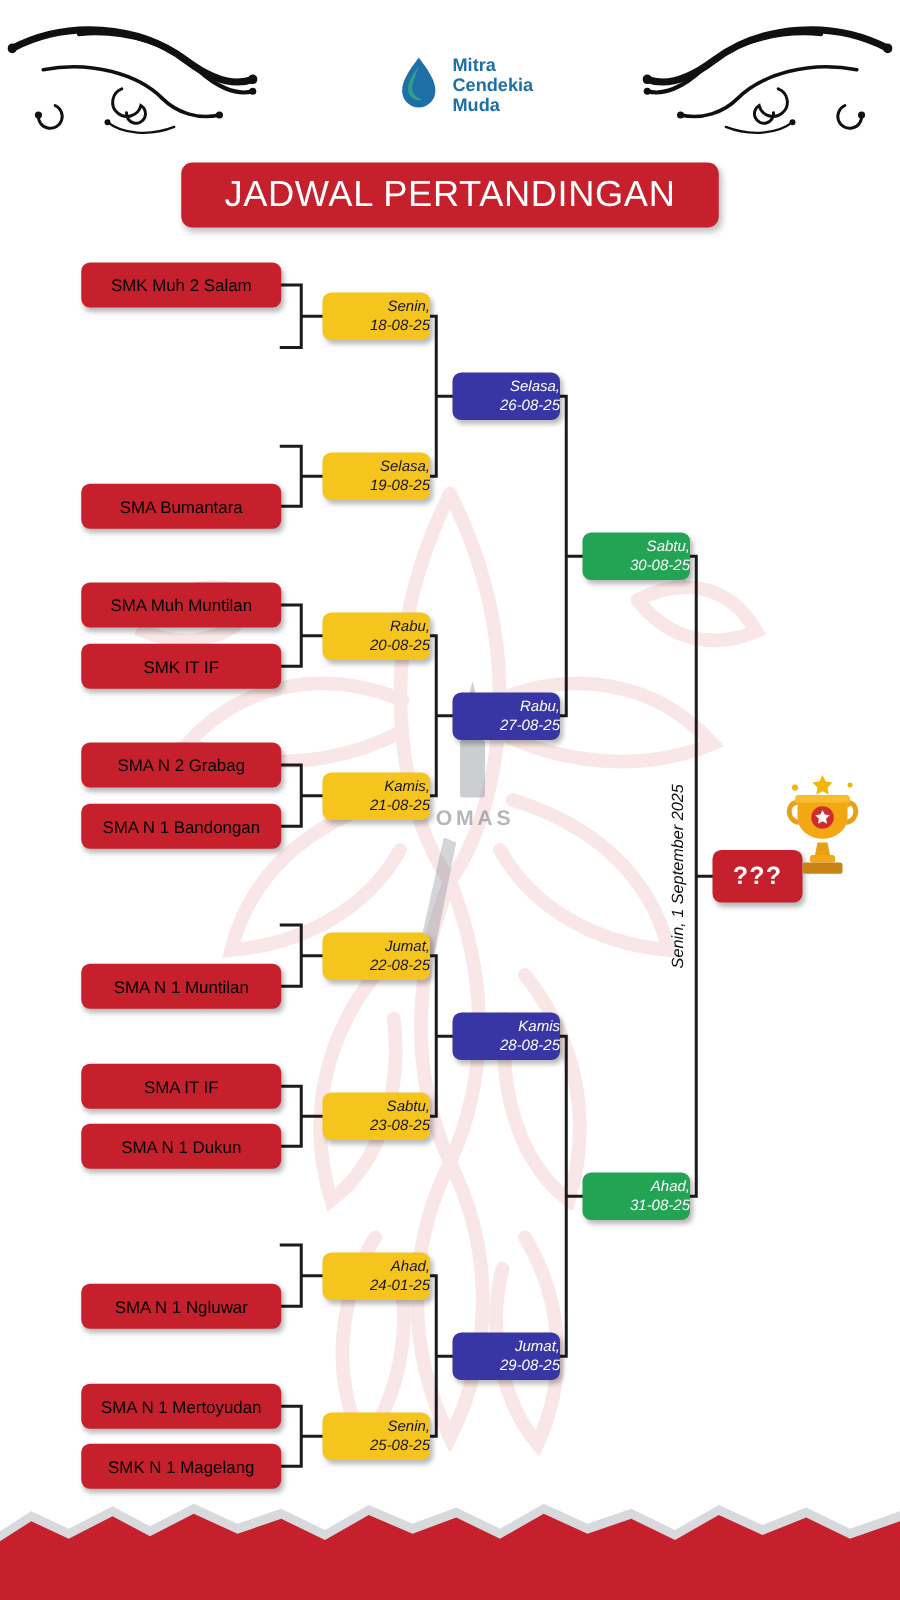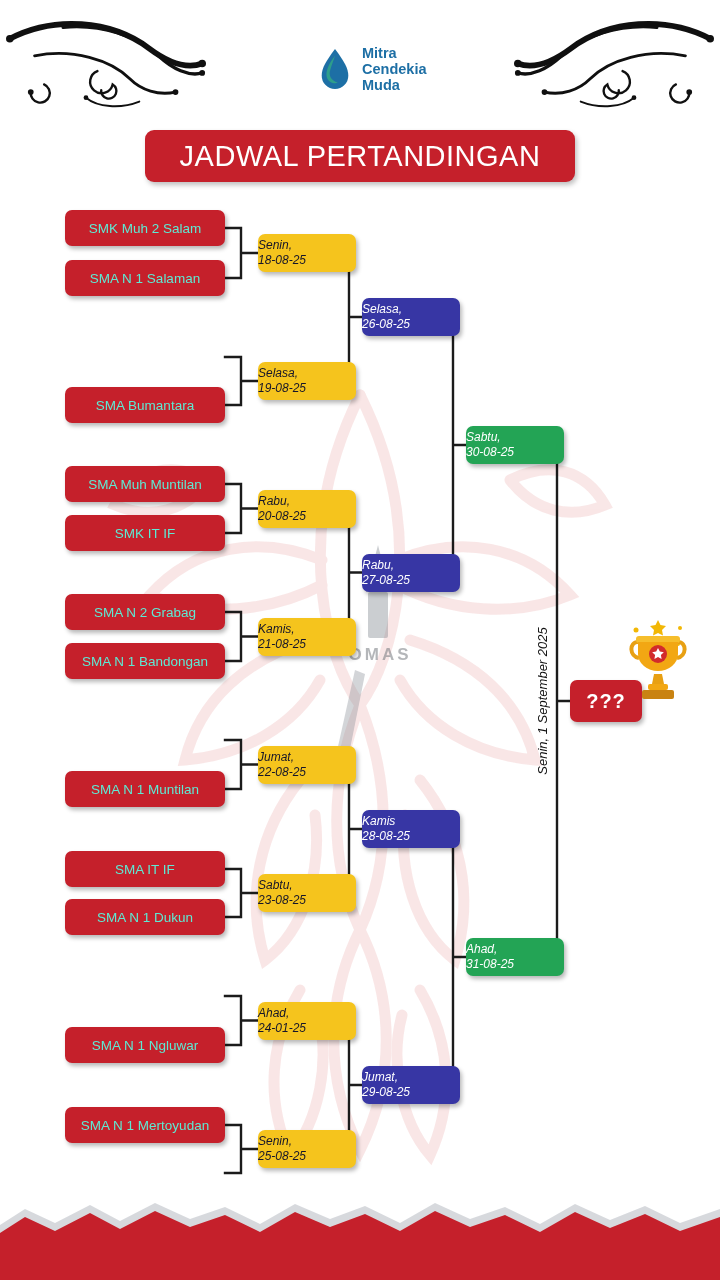--- a/index.html
+++ b/index.html
@@ -8,31 +8,31 @@
   }
   *{box-sizing:border-box}
   body{margin:0;background:#ffffff}
   .page{position:relative;width:720px;height:1280px;background:#fff;overflow:hidden;
         font-family:"Liberation Sans",sans-serif}
   .watermark{position:absolute;left:0;top:0;z-index:1}
   .connectors{position:absolute;left:0;top:0;z-index:2}
   .flourish{position:absolute;top:10px;z-index:3}
   .fl-left{left:6px}
   .fl-right{right:6px}
-  .logo{position:absolute;left:316px;top:45px;display:flex;align-items:center;gap:8px;z-index:3}
+  .logo{position:absolute;left:316px;top:45px;display:flex;gap:8px;z-index:3}
   .logo-text div{font-weight:bold;font-size:14.5px;line-height:16px;color:var(--logo_blue)}
   .title{position:absolute;left:145px;top:130px;width:430px;height:52px;background:var(--red);
          border-radius:9px;color:#fff;display:flex;align-items:center;justify-content:center;
          font-size:29px;font-weight:normal;letter-spacing:.5px;z-index:3;
          box-shadow:2px 3px 5px rgba(0,0,0,.25)}
   .team{position:absolute;left:65px;width:160px;height:36px;background:var(--red);border-radius:7px;
-        color:#5eead4;display:flex;align-items:center;justify-content:center;font-size:13.5px;
+        color:#000000;display:flex;align-items:center;justify-content:center;font-size:13.5px;
         box-shadow:2px 3px 4px rgba(0,0,0,.28);z-index:3;}
-  .date{position:absolute;width:98px;height:38px;border-radius:7px;display:flex;flex-direction:column;
-        align-items:flex-start;justify-content:center;font-style:italic;font-size:12px;line-height:15px;
+  .date{position:absolute;width:86px;height:38px;border-radius:7px;display:flex;flex-direction:column;
+        align-items:flex-end;justify-content:center;font-style:italic;font-size:12px;line-height:15px;
         box-shadow:2px 3px 4px rgba(0,0,0,.28);z-index:3}
   .r1{left:258px;background:var(--yellow);color:#15152a}
   .r2{left:362px;background:var(--blue);color:#fff}
   .sf{left:466px;background:var(--green);color:#fff}
   .final-label{position:absolute;left:542px;top:701px;transform:translate(-50%,-50%) rotate(-90deg);
         white-space:nowrap;font-style:italic;font-size:13px;color:#111;z-index:3}
   .champion{position:absolute;left:570px;top:680px;width:72px;height:42px;background:var(--red);
         border-radius:7px;color:#fff;display:flex;align-items:center;justify-content:center;
         font-weight:bold;font-size:20px;letter-spacing:1px;z-index:3;
         box-shadow:2px 3px 4px rgba(0,0,0,.28)}
@@ -127,31 +127,31 @@
     <div class="logo-text">
       <div>Mitra</div>
       <div>Cendekia</div>
       <div>Muda</div>
     </div>
   </div>
 
   <div class="title">JADWAL PERTANDINGAN</div>
 
   <div class="team" style="top:210px">SMK Muh 2 Salam</div>
-  <div class="team" style="top:260px">SMA N 1 Salaman</div>
   <div class="team" style="top:387px">SMA Bumantara</div>
   <div class="team" style="top:466px">SMA Muh Muntilan</div>
   <div class="team" style="top:515px">SMK IT IF</div>
   <div class="team" style="top:594px">SMA N 2 Grabag</div>
   <div class="team" style="top:643px">SMA N 1 Bandongan</div>
   <div class="team" style="top:771px">SMA N 1 Muntilan</div>
   <div class="team" style="top:851px">SMA IT IF</div>
   <div class="team" style="top:899px">SMA N 1 Dukun</div>
   <div class="team" style="top:1027px">SMA N 1 Ngluwar</div>
   <div class="team" style="top:1107px">SMA N 1 Mertoyudan</div>
+  <div class="team" style="top:1155px">SMK N 1 Magelang</div>
 
   <div class="date r1" style="top:234px">
     <span>Senin,</span>
     <span>18-08-25</span>
   </div>
   <div class="date r1" style="top:362px">
     <span>Selasa,</span>
     <span>19-08-25</span>
   </div>
   <div class="date r1" style="top:490px">

